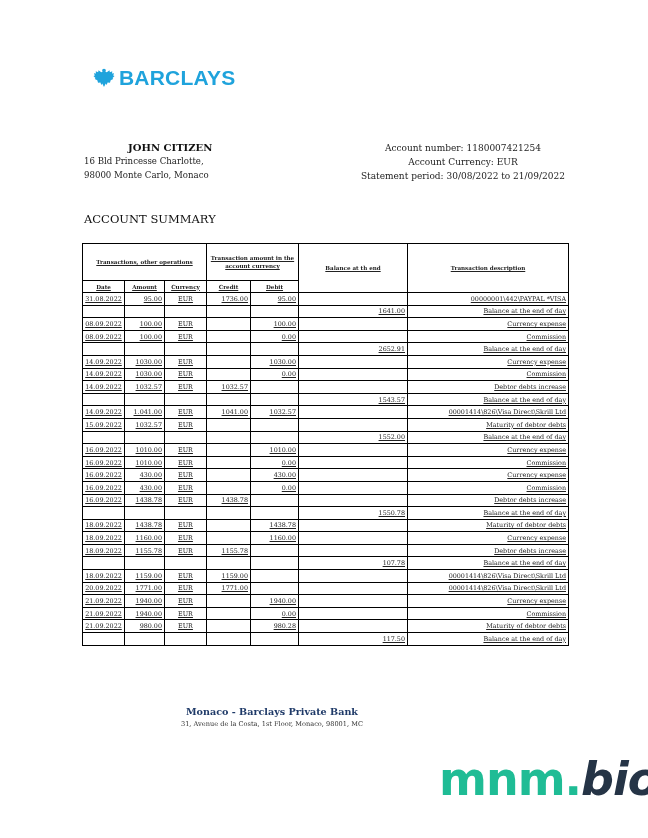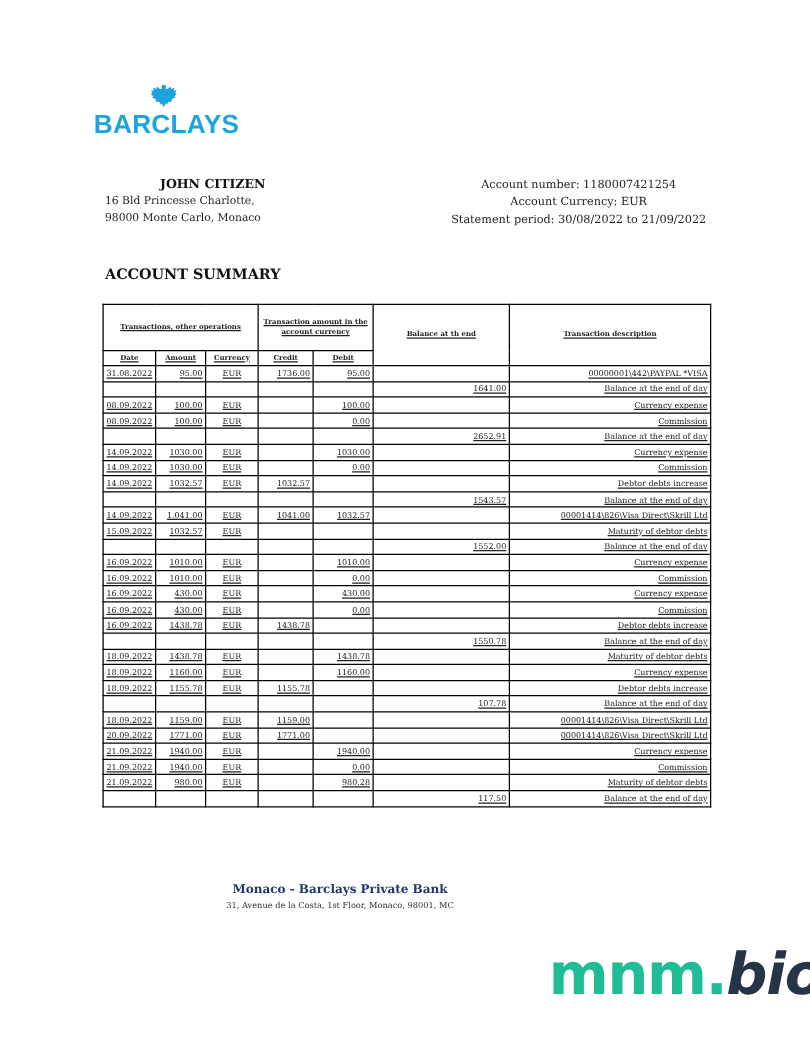--- a/index.html
+++ b/index.html
@@ -1,25 +1,25 @@
 <!DOCTYPE html>
 <html><head>
 <meta charset="utf-8">
 <style>
   html, body { margin: 0; padding: 0; background: #ffffff; }
   body { width: 648px; height: 838px; position: relative; overflow: hidden;
          font-family: "DejaVu Serif", "Liberation Serif", serif; color: #222; }
-  .logo { position: absolute; left: 75px; top: 66px; display: flex; align-items: center; flex-direction: column; }
+  .logo { position: absolute; left: 93px; top: 66px; display: flex; align-items: center; }
   .logo svg { width: 22px; height: 22px; margin-right: 4px; }
   .logo-text { font-family: "Liberation Sans", sans-serif; font-weight: bold; color: #1fa3dc;
                font-size: 21px; letter-spacing: 0.2px; }
   .holder { position: absolute; left: 84px; top: 141px; font-size: 8.6px; line-height: 14px; }
   .holder-name { font-weight: bold; font-size: 10px; color: #111; line-height: 13px; margin-left: 44px; }
   .acct { position: absolute; right: 83px; top: 141px; text-align: center; font-size: 9px; line-height: 14px; }
-  .section-title { position: absolute; left: 84px; top: 212px; font-weight: bold; font-size: 11.5px; color: #111; }
+  .section-title { position: absolute; left: 84px; top: 212px; font-weight: normal; font-size: 11.5px; color: #111; }
   table.stmt { position: absolute; left: 82px; top: 243px; width: 486px; border-collapse: collapse;
                table-layout: fixed; font-size: 6.4px; text-decoration: underline; }
   table.stmt td, table.stmt th { border: 1.6px solid #000; padding: 0 2px; height: 11.6px;
                white-space: nowrap; overflow: hidden; }
   table.stmt th { font-weight: bold; font-size: 5.6px; text-align: center; }
   table.stmt tr.head1 th { height: 36px; }
   table.stmt tr.head2 th { height: 11px; }
   td.c { text-align: center; }
   td.r { text-align: right; }
   td.l { text-align: right; }

